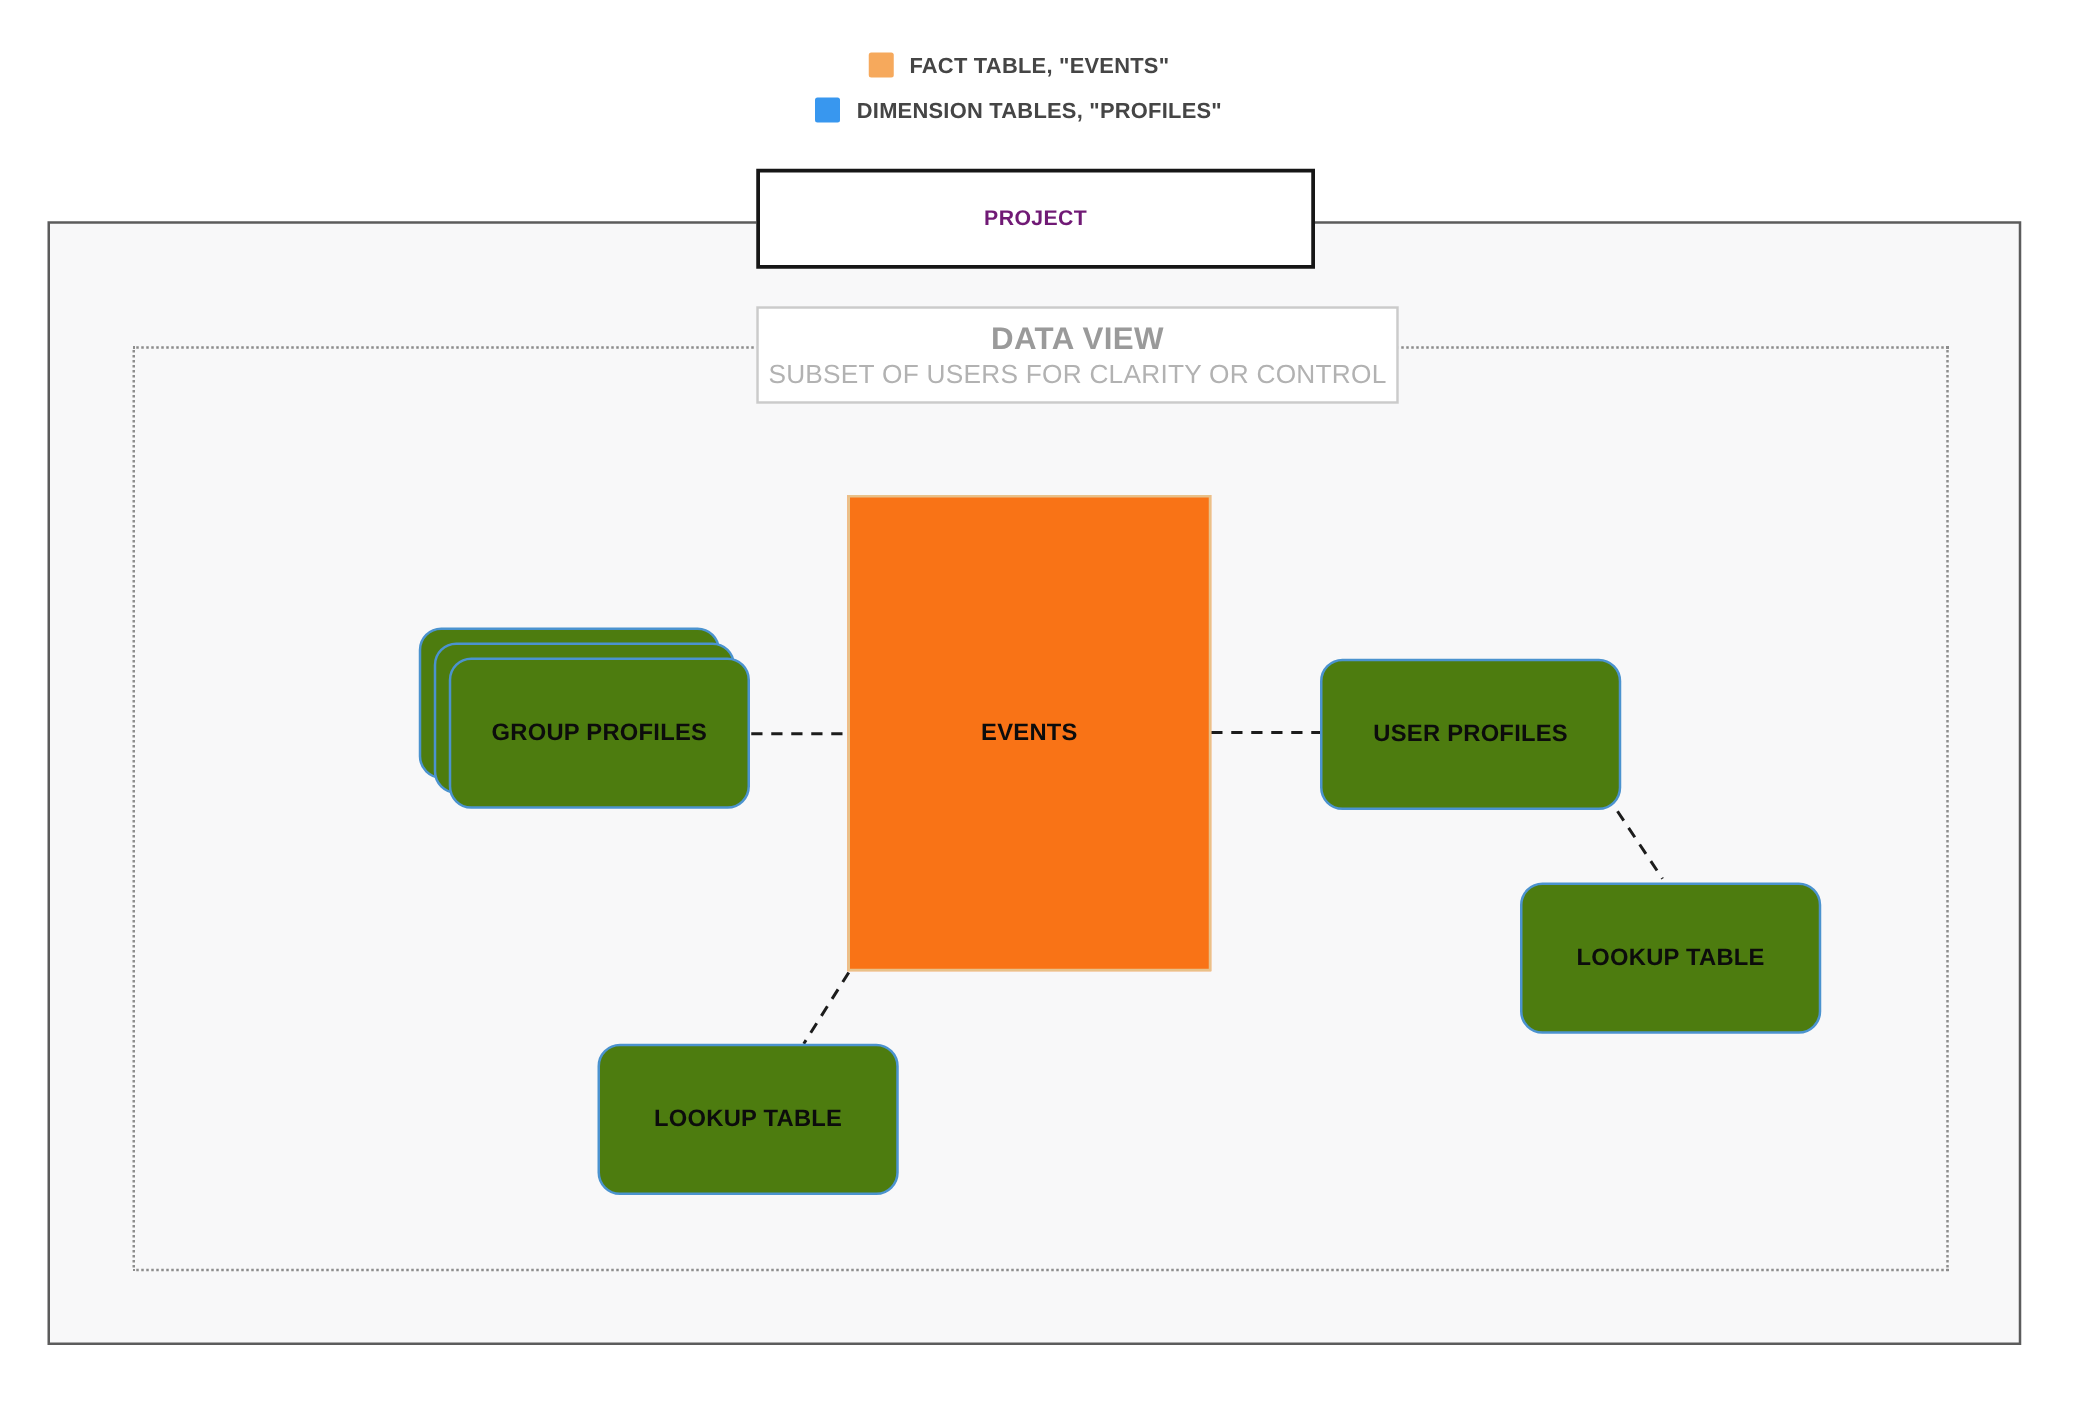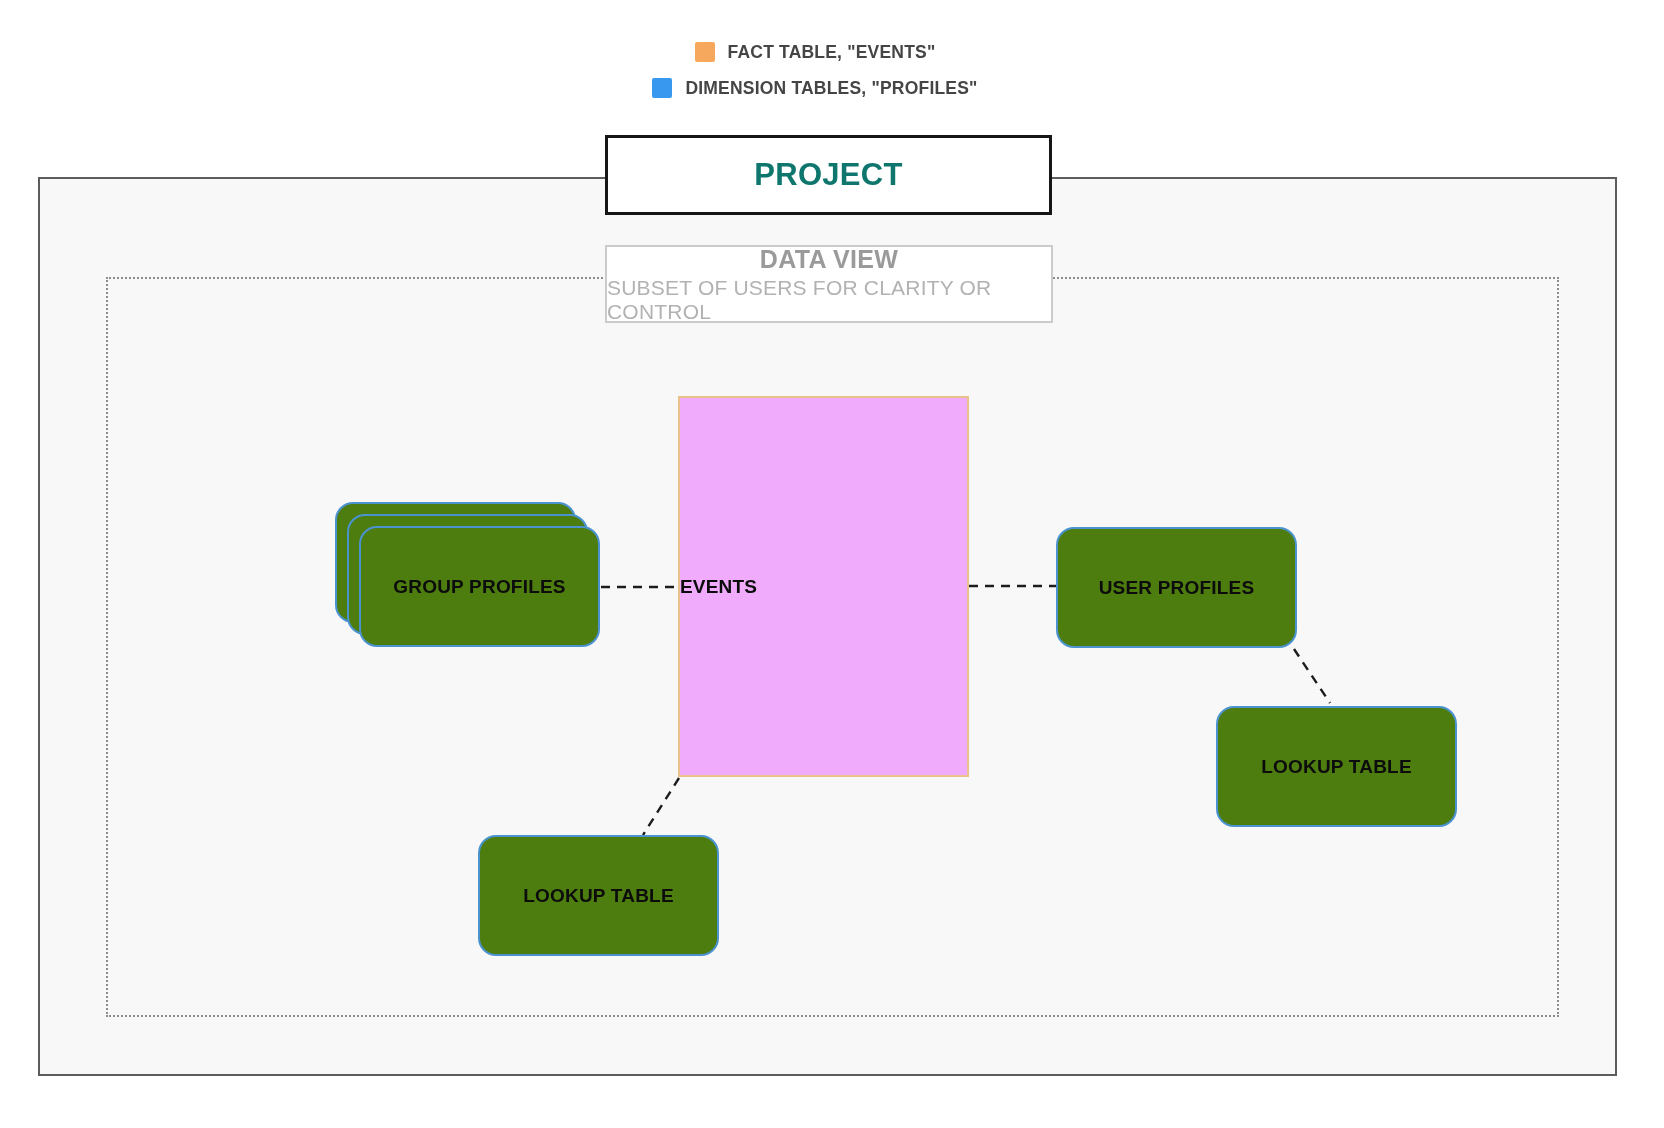--- a/index.html
+++ b/index.html
@@ -14,41 +14,41 @@
   .legend-label{font-size:17.5px;font-weight:bold;color:#454545;letter-spacing:.2px;white-space:nowrap;}
 
   
   .outer-box{position:absolute;left:38px;top:177px;width:1579px;height:899px;
              border:2px solid #5c5c5c;background:#f8f8f9;box-sizing:border-box;}
 
   
   .project-box{position:absolute;left:605px;top:135px;width:447px;height:80px;
                background:#ffffff;border:3px solid #161616;box-sizing:border-box;
                display:flex;flex-direction:column;align-items:center;justify-content:center;gap:3px;z-index:3;}
-  .project-title{font-size:31px;font-weight:bold;color:#0f766e;letter-spacing:.3px;}
+  .project-title{font-size:17px;font-weight:bold;color:#701a75;letter-spacing:.3px;}
   .project-subtitle{font-size:20px;color:#2f2f2f;}
 
   
   .dataview-region{position:absolute;left:106px;top:277px;width:1453px;height:740px;
                    border:2px dotted #8d8d8d;box-sizing:border-box;z-index:1;}
 
   
-  .dataview-box{position:absolute;left:605px;top:245px;width:448px;height:78px;
+  .dataview-box{position:absolute;left:605px;top:245px;width:514px;height:78px;
                 background:#ffffff;border:2px solid #cbcbcb;box-sizing:border-box;
                 display:flex;flex-direction:column;align-items:center;justify-content:center;gap:2px;z-index:2;}
   .dataview-title{font-size:25px;font-weight:bold;color:#9a9a9a;letter-spacing:.3px;}
   .dataview-subtitle{font-size:21px;color:#b2b2b2;letter-spacing:.2px;}
 
   
   .connectors{position:absolute;left:0;top:0;z-index:4;}
 
   
   .events-box{position:absolute;left:678px;top:396px;width:291px;height:381px;
-              background:#f0abfc;border:2px solid #e9c189;box-sizing:border-box;
-              display:flex;align-items:center;justify-content:flex-start;z-index:5;}
+              background:#f97316;border:2px solid #e9c189;box-sizing:border-box;
+              display:flex;align-items:center;justify-content:center;z-index:5;}
 
   
   .card{position:absolute;width:241px;height:121px;background:#4d7c0f;
         border:2px solid #4b93cf;border-radius:18px;box-sizing:border-box;
         display:flex;align-items:center;justify-content:center;z-index:5;}
   .node-label{font-size:19px;font-weight:bold;color:#0c0c0c;letter-spacing:.2px;white-space:nowrap;}
 
   #group-back2{left:335px;top:502px;z-index:3;}
   #group-back1{left:347px;top:514px;z-index:4;}
   #group-profiles{left:359px;top:526px;}

